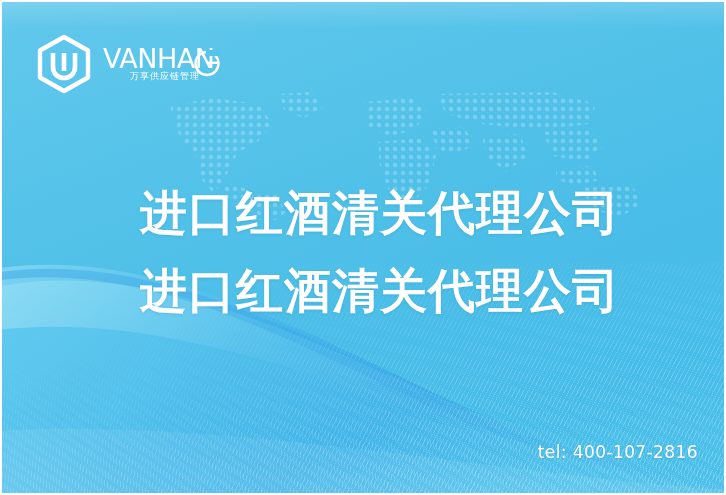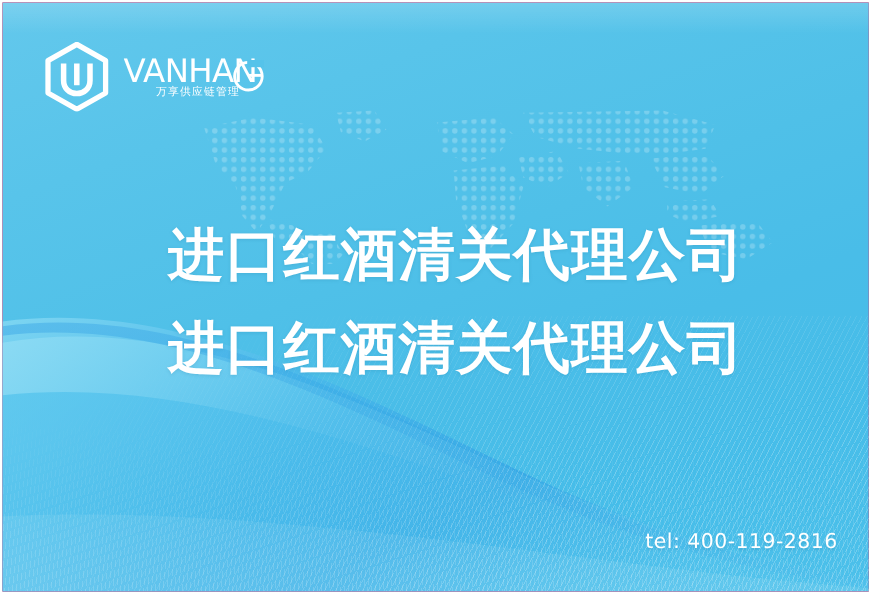--- a/index.html
+++ b/index.html
@@ -261,15 +261,15 @@
         <text x="27" y="38" font-family="DejaVu Sans, Liberation Sans, sans-serif" font-size="9" letter-spacing="1" fill="#ffffff">万享供应链管理</text>
       </svg>
     </span>
   </div>
 
   <div class="headline">
     <span class="headline-line">进口红酒清关代理公司</span>
     <span class="headline-line">进口红酒清关代理公司</span>
   </div>
 
-  <div class="tel">tel: 400-119-2816</div>
+  <div class="tel">tel: 400-107-2816</div>
 
 </div>
 
 </body></html>

